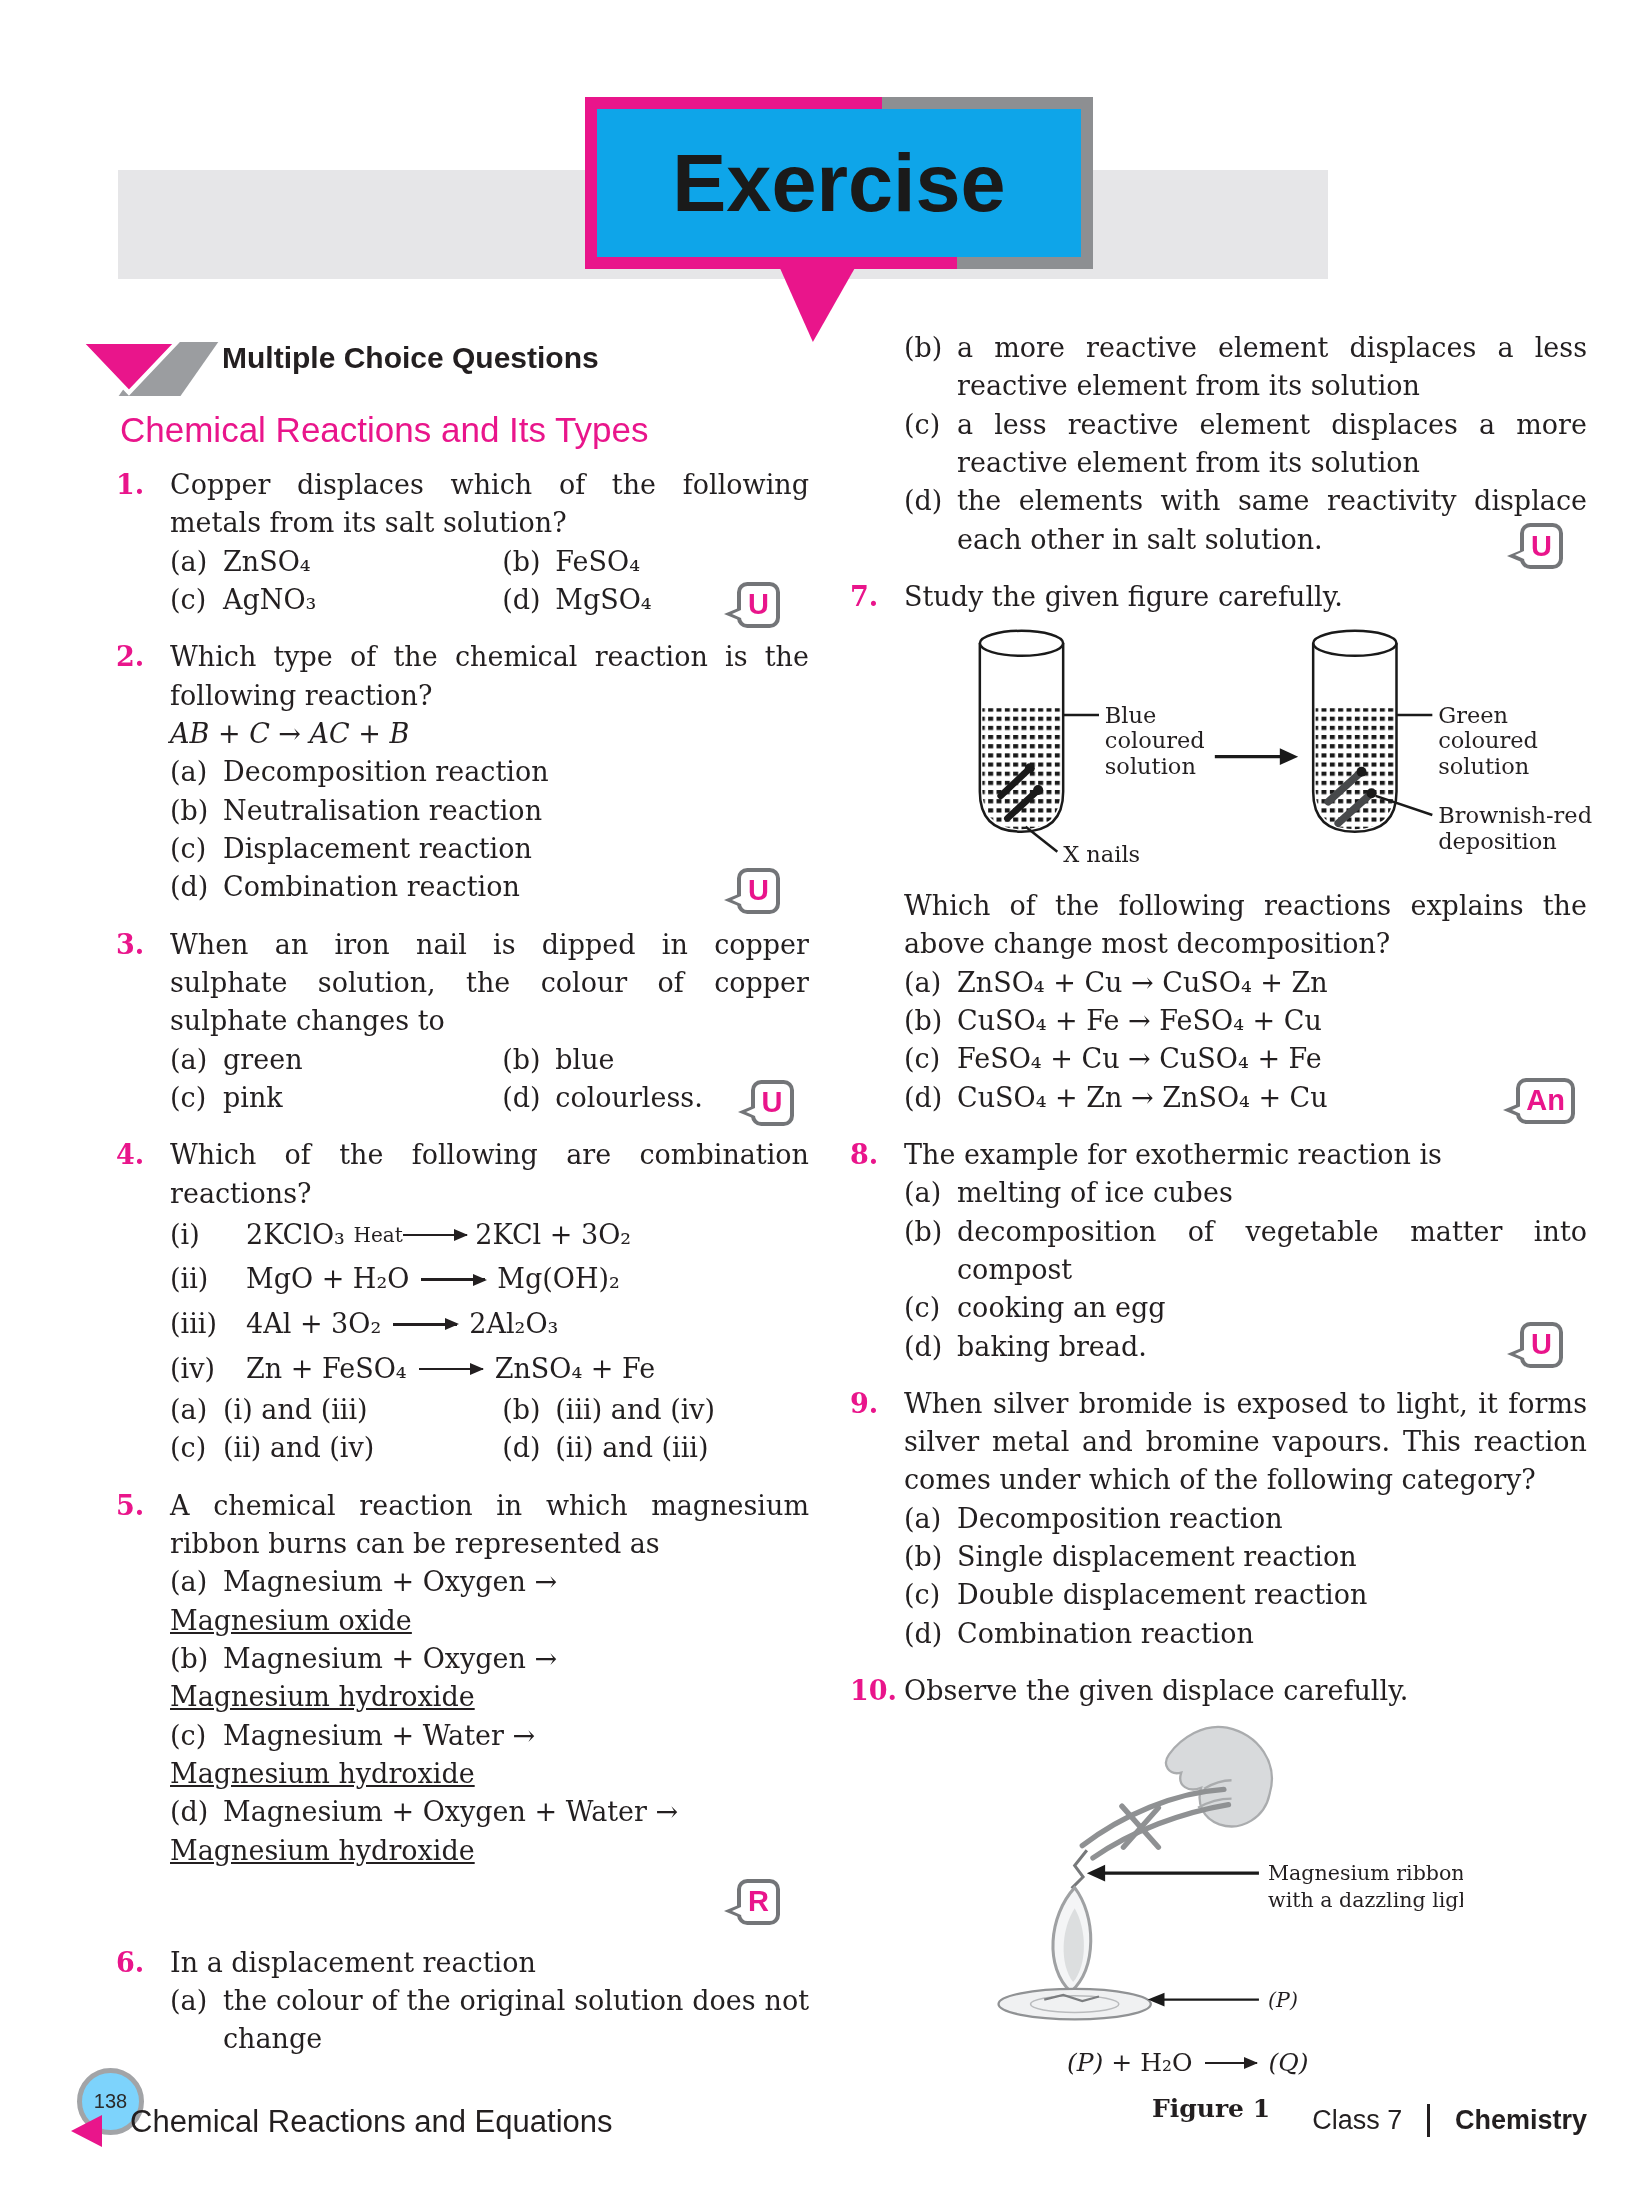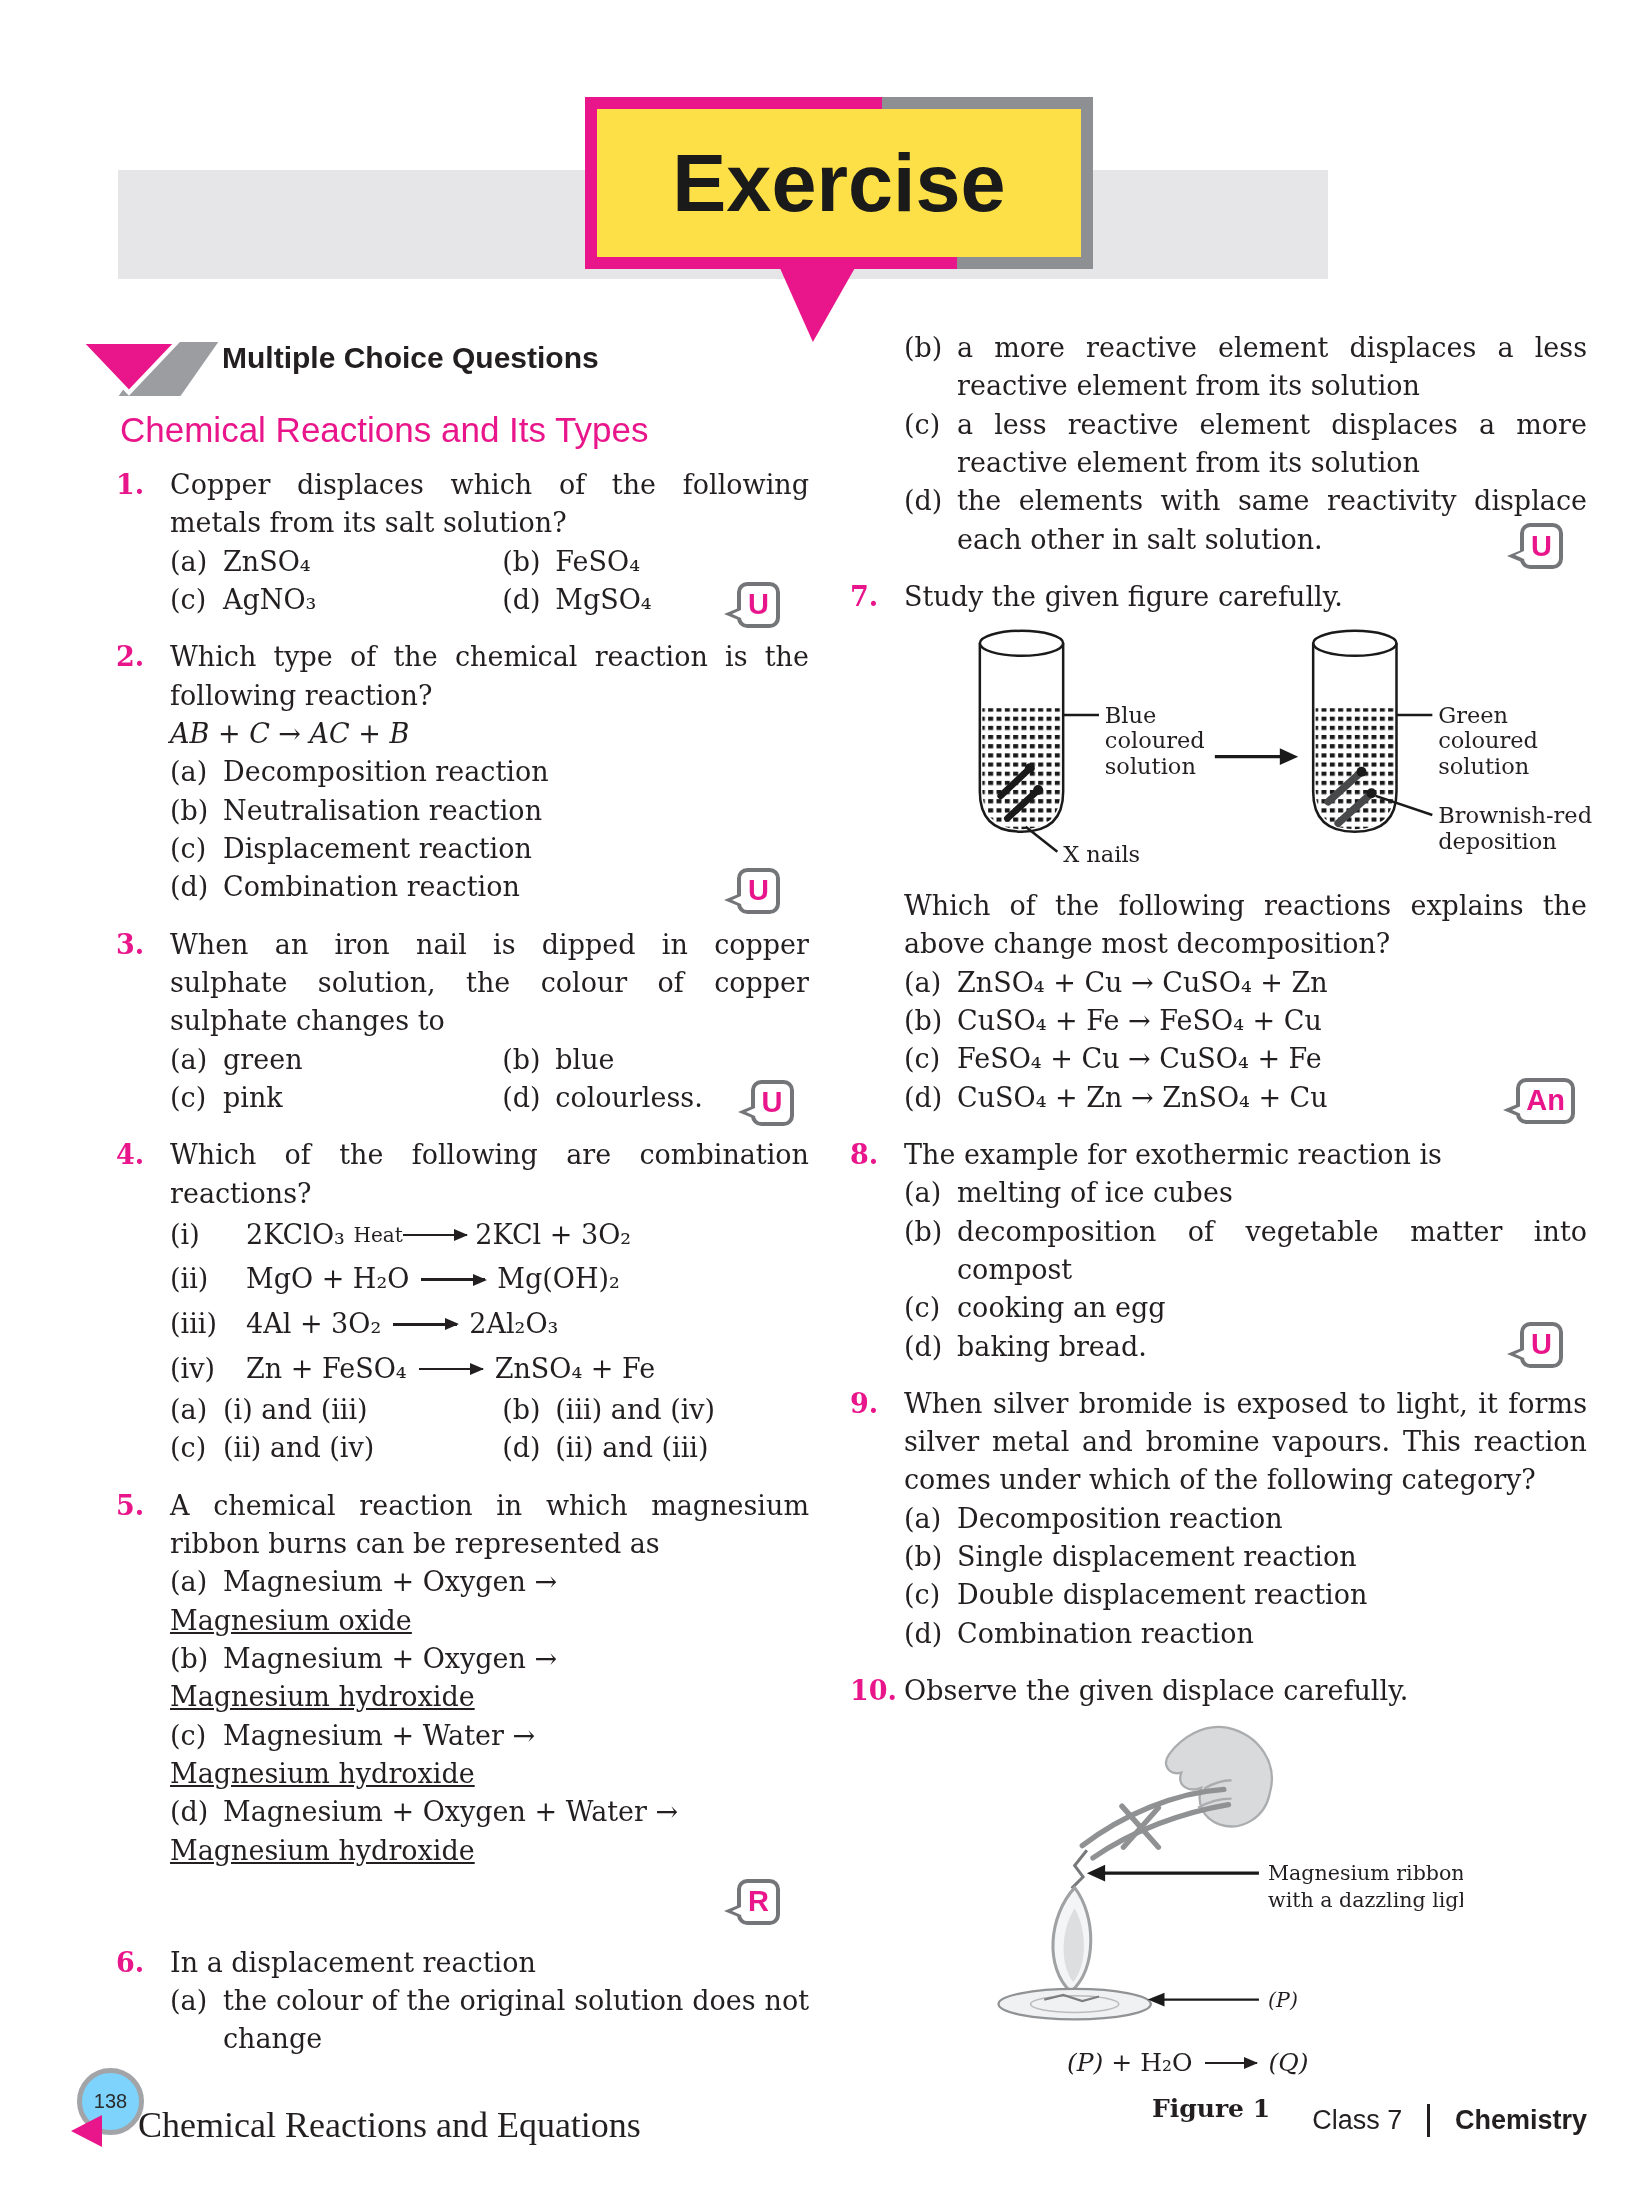--- a/index.html
+++ b/index.html
@@ -1,21 +1,21 @@
 <!DOCTYPE html>
 <html style="font-size:13.8px"><head>
 <meta charset="utf-8">
 <style>
   html,body{margin:0;padding:0;background:#fff;}
   .page{position:relative;width:1651px;height:2203px;background:#fff;overflow:hidden;
         font-family:"DejaVu Serif","Liberation Serif",serif;color:#231f20;}
 
   
   .gray-band{position:absolute;left:118px;top:170px;width:1210px;height:109px;background:#e6e6e8;}
-  .bubble{position:absolute;left:585px;top:97px;width:484px;height:148px;background:#fde047;
+  .bubble{position:absolute;left:585px;top:97px;width:484px;height:148px;background:#0ea5e9;
           border:12px solid #e9158b;border-right-color:#8d8f92;}
   .bubble .top-gray{position:absolute;top:-12px;right:-12px;width:211px;height:12px;background:#8d8f92;}
   .bubble .bot-gray{position:absolute;bottom:-12px;right:-12px;width:136px;height:12px;background:#8d8f92;}
   .bubble .title{width:100%;height:100%;display:flex;align-items:center;justify-content:center;
           font-family:"Liberation Sans",sans-serif;font-weight:bold;font-size:81px;color:#1a1a1a;}
   .bubble-tail{position:absolute;left:779px;top:266px;width:77px;height:76px;background:#e9158b;
           clip-path:polygon(0 0,100% 0,44% 100%);}
 
   .mcq-icon{position:absolute;left:74px;top:339px;}
   .mcq-title{position:absolute;left:222px;top:341px;font-family:"Liberation Sans",sans-serif;
@@ -66,22 +66,22 @@
   .fig10-eq .arrow{width:52px;}
   .fig10-eq .it{font-style:italic;}
   .fig10-cap{margin:10.3px 0 0 248px;font-weight:bold;font-size:25px;}
 
   
   .page-badge{position:absolute;left:77px;top:2068px;width:57px;height:57px;border:5.2px solid #a2a4a7;
          border-radius:50%;display:flex;align-items:center;justify-content:center;background:#7dd3fc;
          font-family:"Liberation Sans",sans-serif;font-weight:normal;font-size:20px;color:#2b2b2b;}
   .page-arrow{position:absolute;left:71px;top:2115px;width:0;height:0;border-top:16.3px solid transparent;
          border-bottom:16.3px solid transparent;border-right:31px solid #e9158b;}
-  .footer-chapter{position:absolute;left:138px;top:2104px;font-family:Liberation Serif, serif;
-         font-size:36px;color:#231f20;}
+  .footer-chapter{position:absolute;left:130px;top:2104px;font-family:Liberation Sans, sans-serif;
+         font-size:31px;color:#231f20;}
   .footer-right{position:absolute;right:64px;top:2104px;display:flex;align-items:center;gap:25px;
          font-family:"Liberation Sans",sans-serif;font-size:27px;color:#231f20;}
   .footer-right .divider{width:2.6px;height:33px;background:#231f20;}
   .footer-right .subject{font-weight:bold;}
 </style>
 </head>
 <body>
 
 <div class="page">
 

